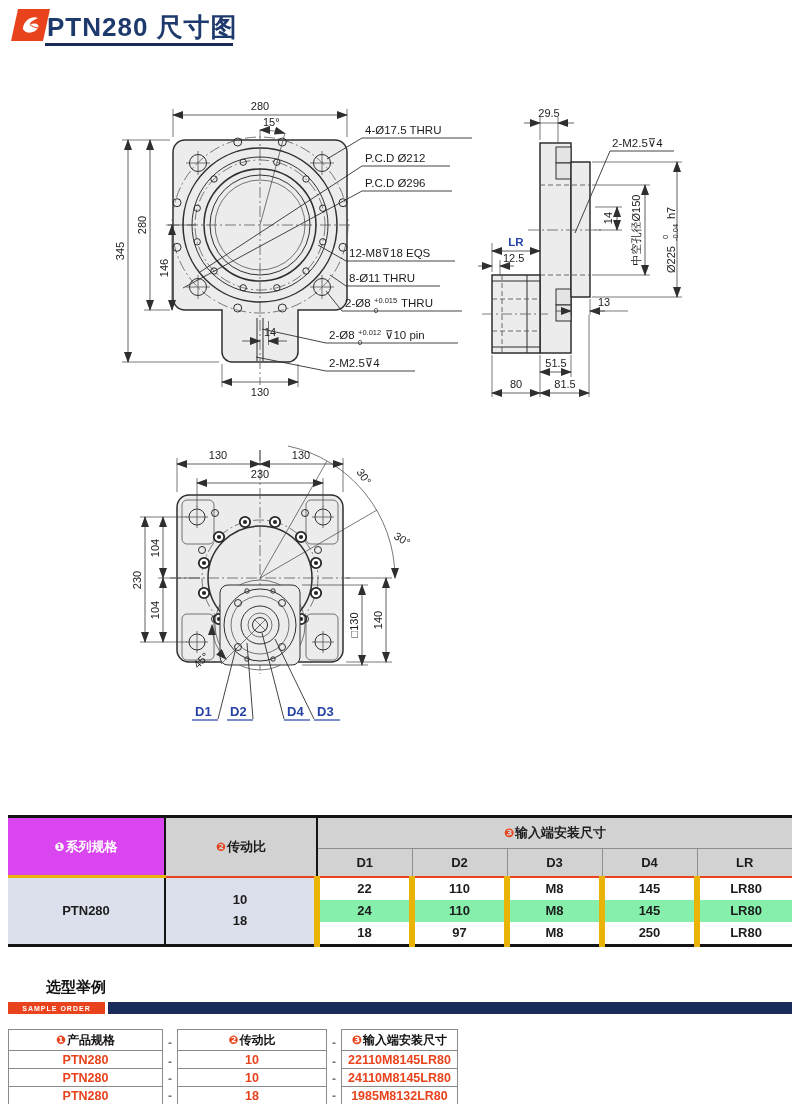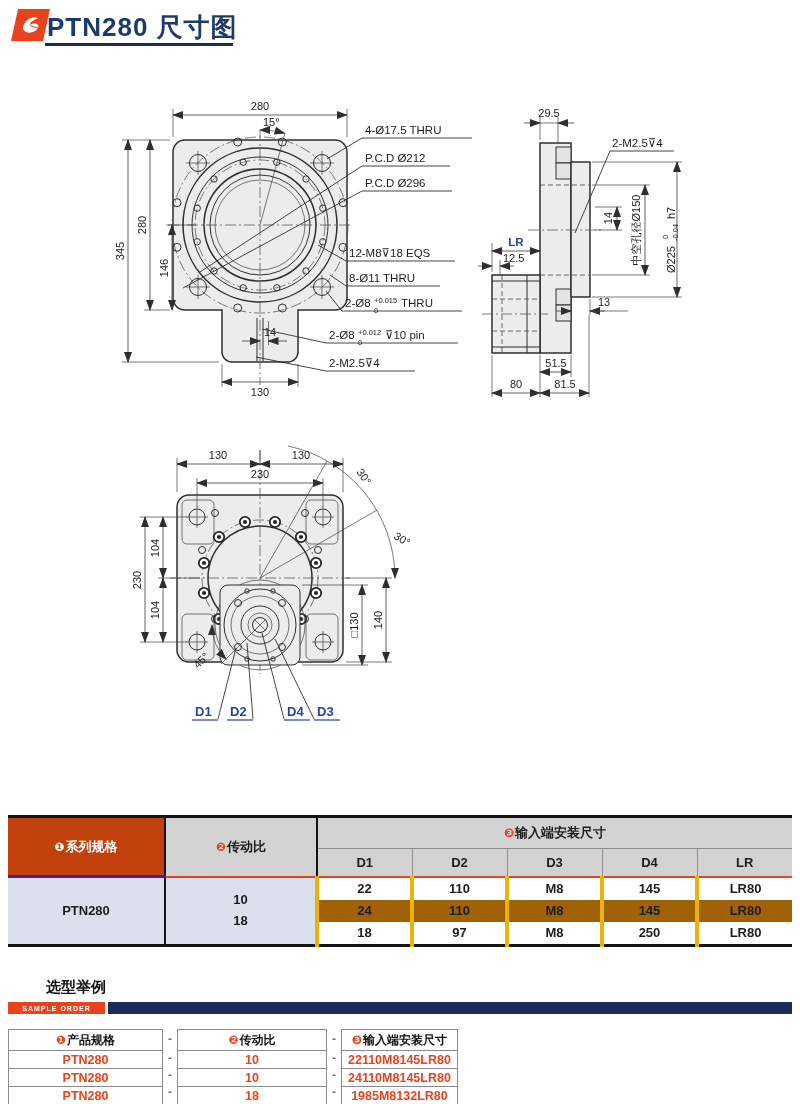--- a/index.html
+++ b/index.html
@@ -22,40 +22,40 @@
   .dtx{font-size:11px;fill:#1c1c1c;}
   .atx{font-size:11.5px;fill:#1c1c1c;}
   .stx{font-size:7.5px;fill:#1c1c1c;}
   .btx{font-size:13px;font-weight:bold;fill:#2742a6;}
   .bodyfill{fill:#ececec;}
   .padfill{fill:#e4e4e4;}
   
   .spec{position:absolute;left:8px;top:815px;width:784px;border-collapse:collapse;table-layout:fixed;
         border-top:3px solid #141414;border-bottom:3px solid #141414;font-size:13px;font-weight:bold;}
   .spec th,.spec td{padding:0;text-align:center;vertical-align:middle;}
-  .spec .h1{background:#c2410c;color:#fff;height:57px;border-bottom:3px solid #4c1d95;border-right:2px solid #141414;}
+  .spec .h1{background:#d946ef;color:#fff;height:57px;border-bottom:3px solid #eab308;border-right:2px solid #141414;}
   .spec .h2{background:#d2d2d3;border-bottom:2px solid #e8431c;border-right:2px solid #141414;}
   .spec .hg{background:#d2d2d3;height:29px;border-bottom:1px solid #8f8f8f;}
   .spec .hs{background:#d2d2d3;height:26px;border-bottom:2px solid #e8431c;border-left:1px solid #8f8f8f;}
   .spec .hs:first-child{border-left:none;}
-  .spec td{height:22px;border-left:4px solid #eab308;}
+  .spec td{height:22px;border-left:6px solid #eab308;}
   .spec .c1{background:#dce0ec;border-left:none;border-right:2px solid #141414;}
   .spec .c2{background:#dce0ec;border-left:none;border-right:2px solid #141414;font-size:13px;}
-  .spec .alt{background:#a16207;}
+  .spec .alt{background:#86efac;}
   .badge{color:#e8431c;font-size:12px;margin-right:1px;}
   .h1 .badge{color:#fff;}
   .ratio div{line-height:1.55;}
   
   .sample{position:absolute;left:8px;top:978px;width:784px;}
   .sample .stitle{font-size:15px;font-weight:bold;color:#111;margin:0 0 5px 38px;}
   .sample .bars{display:flex;align-items:center;height:12px;}
   .sample .obar{width:97px;height:12px;background:#e8431c;color:#fff;font-size:7px;letter-spacing:1px;
                 display:flex;align-items:center;justify-content:center;font-weight:bold;}
   .sample .nbar{flex:1;height:12px;background:#1b2c5b;margin-left:3px;}
-  .sboxes{display:flex;margin-top:15px;align-items:flex-start;}
+  .sboxes{display:flex;margin-top:15px;align-items:flex-end;}
   .sbox{border-collapse:collapse;border:1px solid #8a8a8a;font-weight:bold;}
   .sbox th{font-size:12px;color:#111;height:20px;padding:0 6px;border-bottom:1px solid #8a8a8a;white-space:nowrap;}
   .sbox td{font-size:12.5px;color:#e8431c;text-align:center;height:17px;border-bottom:1px solid #8a8a8a;padding:0 6px;}
   .sbox tr:last-child td{border-bottom:none;}
   .dashcol{display:flex;flex-direction:column;width:14px;color:#777;font-weight:bold;text-align:center;font-size:12px;}
   .dashcol span{height:17px;line-height:17px;}
   .dashcol span:first-child{height:21px;line-height:21px;}
   .w1{width:155px;} .w2{width:150px;} .w3{width:94px;}
 </style>
 </head>

